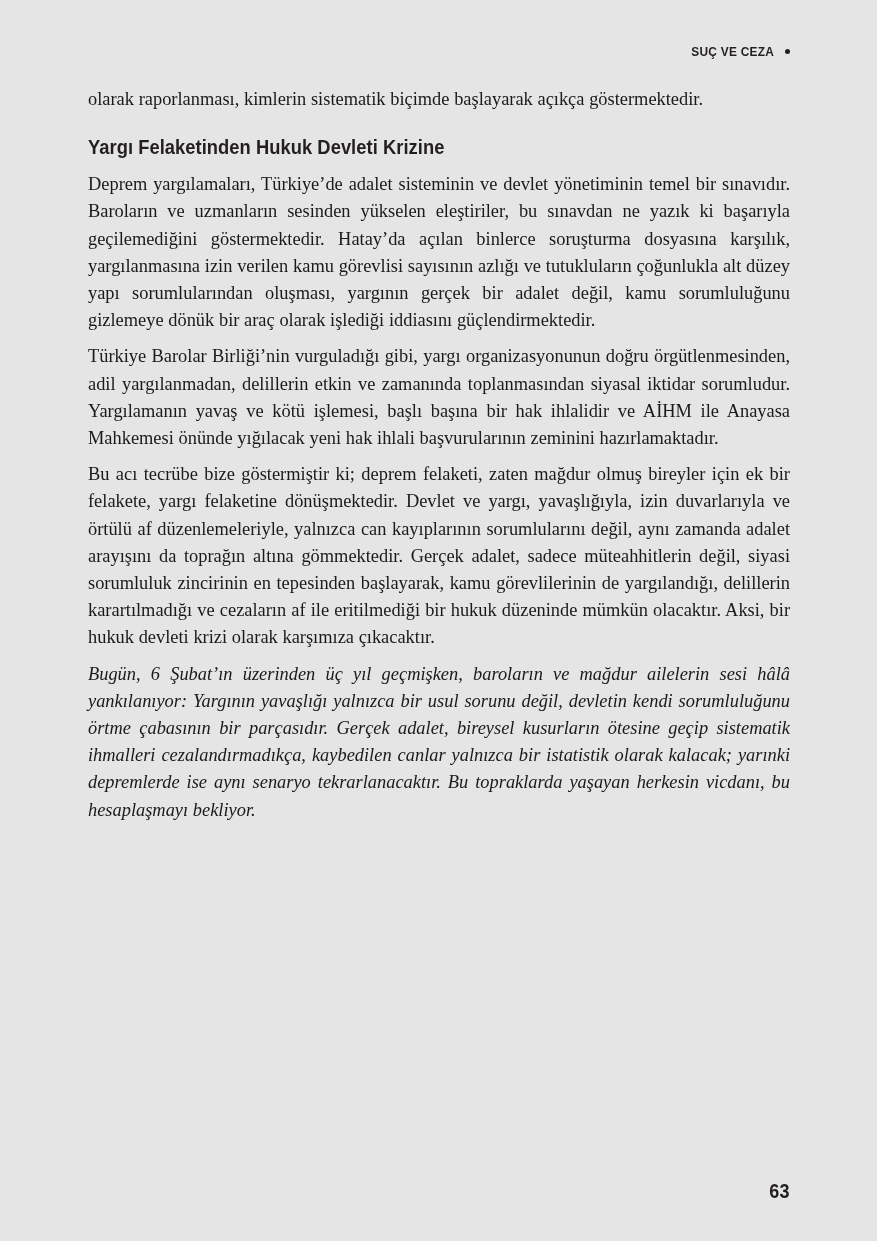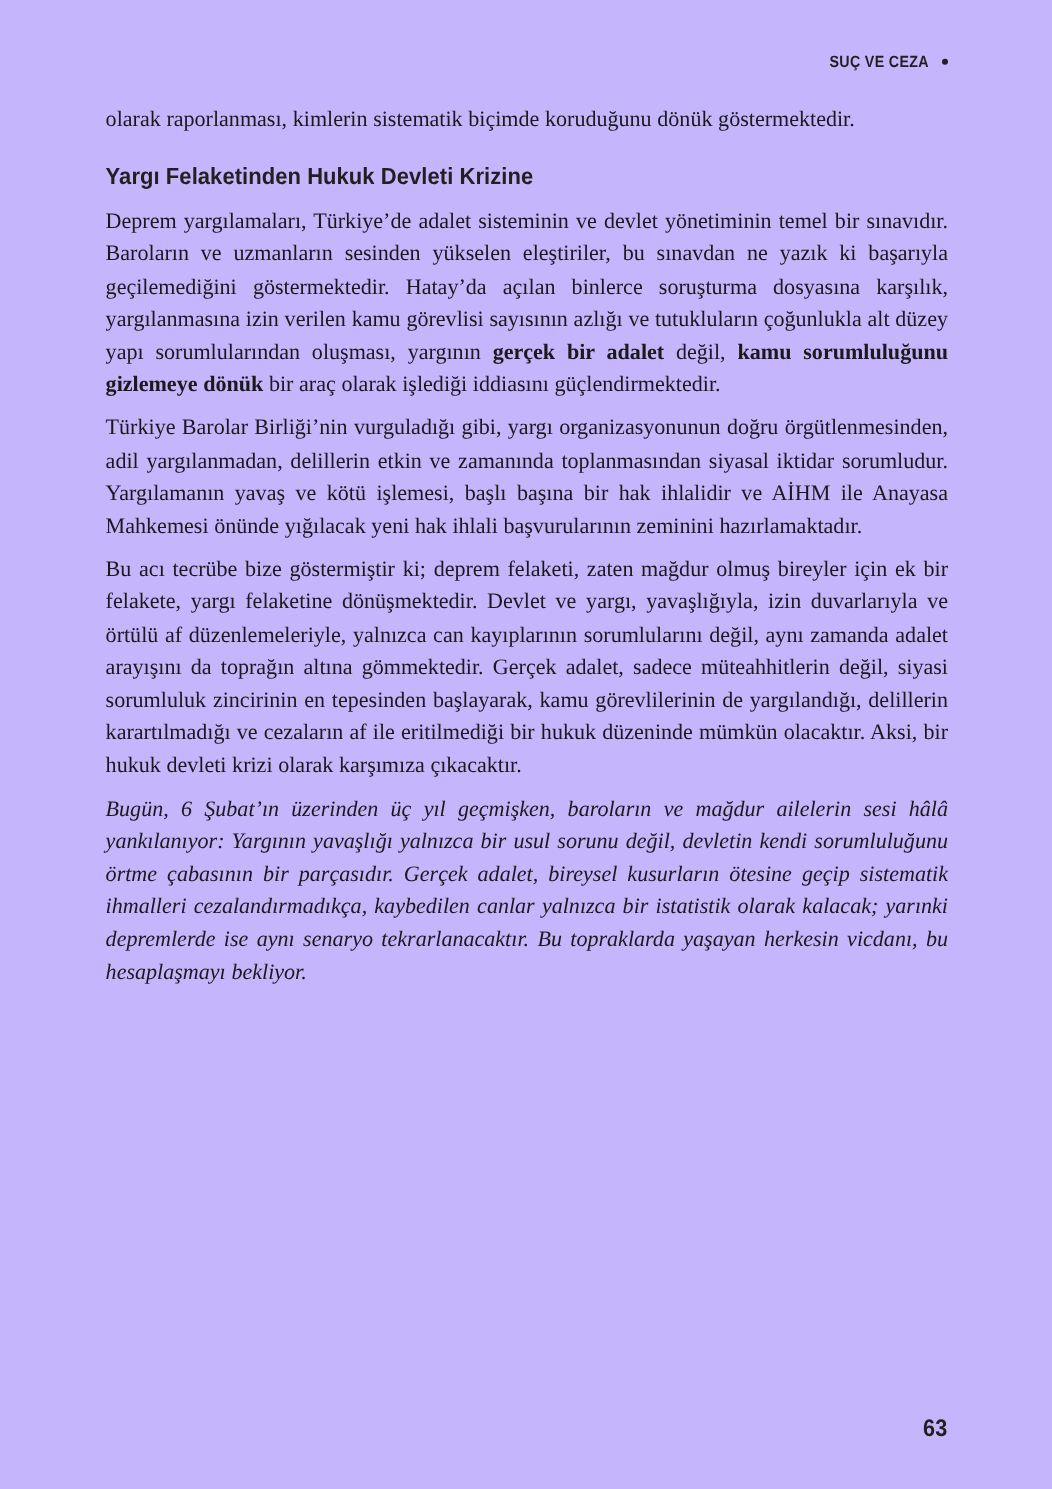--- a/index.html
+++ b/index.html
@@ -7,21 +7,21 @@
     margin: 0;
     padding: 0;
     background: #ffffff;
   }
 
   .page {
     position: relative;
     width: 877px;
     height: 1241px;
     margin: 0 auto;
-    background: #c4b5fd;
+    background: #e5e5e5;
     overflow: hidden;
     box-sizing: border-box;
   }
 
   
   .running-header {
     position: absolute;
     top: 42px;
     right: 87px;
     display: flex;
@@ -84,21 +84,21 @@
     line-height: 24px;
     color: #231f20;
     letter-spacing: 0.05px;
     transform: scaleX(0.94);
     transform-origin: left center;
     margin: 22px 0 12px 0;
     white-space: nowrap;
   }
 
   .emph {
-    font-weight: bold;
+    font-weight: normal;
   }
 
   
   .folio {
     position: absolute;
     right: 87px;
     bottom: 38px;
     font-family: "Liberation Sans", sans-serif;
     font-weight: bold;
     font-size: 20px;
@@ -113,21 +113,21 @@
 
 <div class="page">
 
   <div class="running-header">
     <span class="running-header-title">SUÇ VE CEZA</span>
     <span class="running-header-bullet"></span>
   </div>
 
   <div class="text-column">
 
-    <p class="body-paragraph">olarak raporlanması, kimlerin sistematik biçimde koruduğunu dönük göstermektedir.</p>
+    <p class="body-paragraph">olarak raporlanması, kimlerin sistematik biçimde başlayarak açıkça göstermektedir.</p>
 
     <h2 class="section-heading">Yargı Felaketinden Hukuk Devleti Krizine</h2>
 
     <p class="body-paragraph"><span>Deprem yargılamaları, Türkiye’de adalet sisteminin ve devlet yönetiminin temel bir sınavıdır. Baroların ve uzmanların sesinden yükselen eleştiriler, bu sınavdan ne yazık ki başarıyla geçilemediğini göstermektedir. Hatay’da açılan binlerce soruşturma dosyasına karşılık, yargılanmasına izin verilen kamu görevlisi sayısının azlığı ve tutukluların çoğunlukla alt düzey yapı sorumlularından oluşması, yargının </span><span class="emph">gerçek bir adalet</span><span> değil, </span><span class="emph">kamu sorumluluğunu gizlemeye dönük</span><span> bir araç olarak işlediği iddiasını güçlendirmektedir.</span></p>
 
     <p class="body-paragraph">Türkiye Barolar Birliği’nin vurguladığı gibi, yargı organizasyonunun doğru örgütlenmesinden, adil yargılanmadan, delillerin etkin ve zamanında toplanmasından siyasal iktidar sorumludur. Yargılamanın yavaş ve kötü işlemesi, başlı başına bir hak ihlalidir ve AİHM ile Anayasa Mahkemesi önünde yığılacak yeni hak ihlali başvurularının zeminini hazırlamaktadır.</p>
 
     <p class="body-paragraph">Bu acı tecrübe bize göstermiştir ki; deprem felaketi, zaten mağdur olmuş bireyler için ek bir felakete, yargı felaketine dönüşmektedir. Devlet ve yargı, yavaşlığıyla, izin duvarlarıyla ve örtülü af düzenlemeleriyle, yalnızca can kayıplarının sorumlularını değil, aynı zamanda adalet arayışını da toprağın altına gömmektedir. Gerçek adalet, sadece müteahhitlerin değil, siyasi sorumluluk zincirinin en tepesinden başlayarak, kamu görevlilerinin de yargılandığı, delillerin karartılmadığı ve cezaların af ile eritilmediği bir hukuk düzeninde mümkün olacaktır. Aksi, bir hukuk devleti krizi olarak karşımıza çıkacaktır.</p>
 
     <p class="body-paragraph">Bugün, 6 Şubat’ın üzerinden üç yıl geçmişken, baroların ve mağdur ailelerin sesi hâlâ yankılanıyor: Yargının yavaşlığı yalnızca bir usul sorunu değil, devletin kendi sorumluluğunu örtme çabasının bir parçasıdır. Gerçek adalet, bireysel kusurların ötesine geçip sistematik ihmalleri cezalandırmadıkça, kaybedilen canlar yalnızca bir istatistik olarak kalacak; yarınki depremlerde ise aynı senaryo tekrarlanacaktır. Bu topraklarda yaşayan herkesin vicdanı, bu hesaplaşmayı bekliyor.</p>

